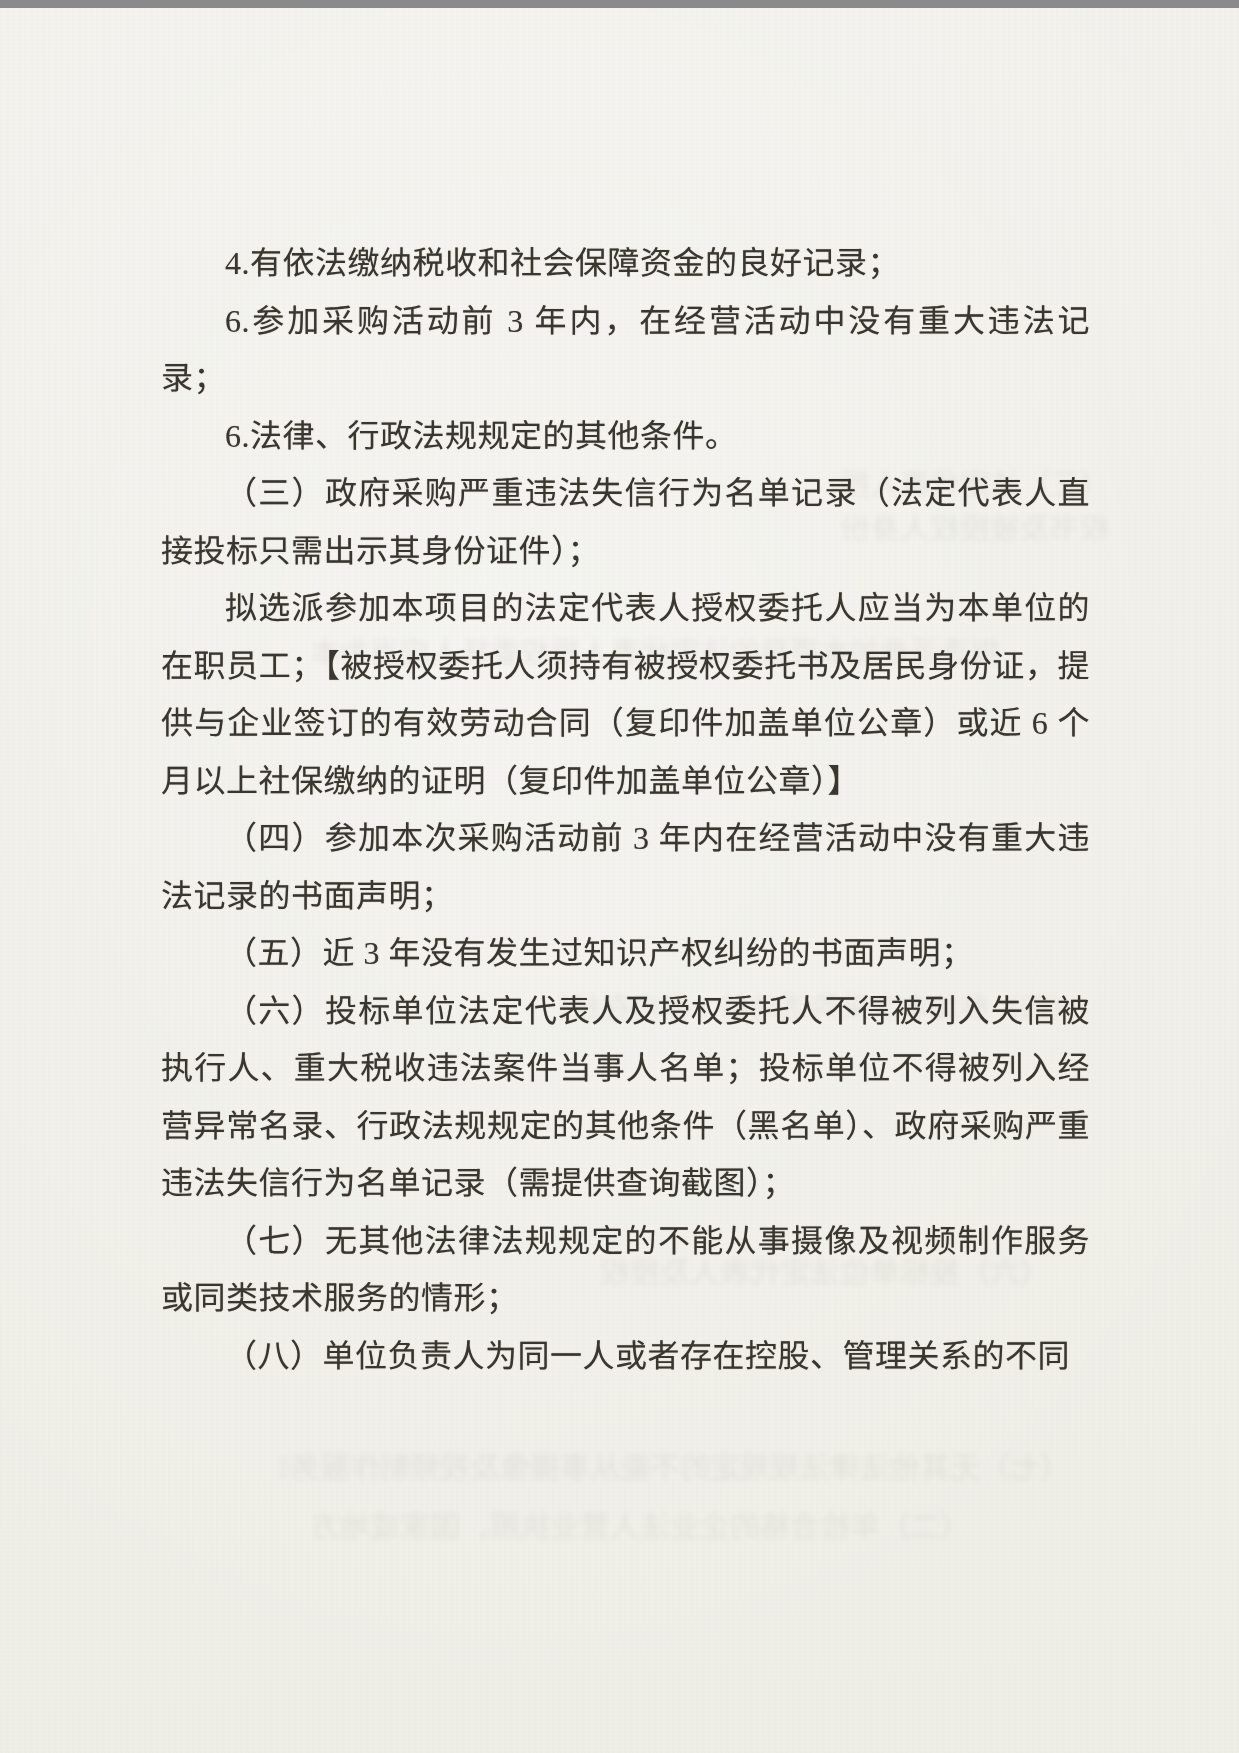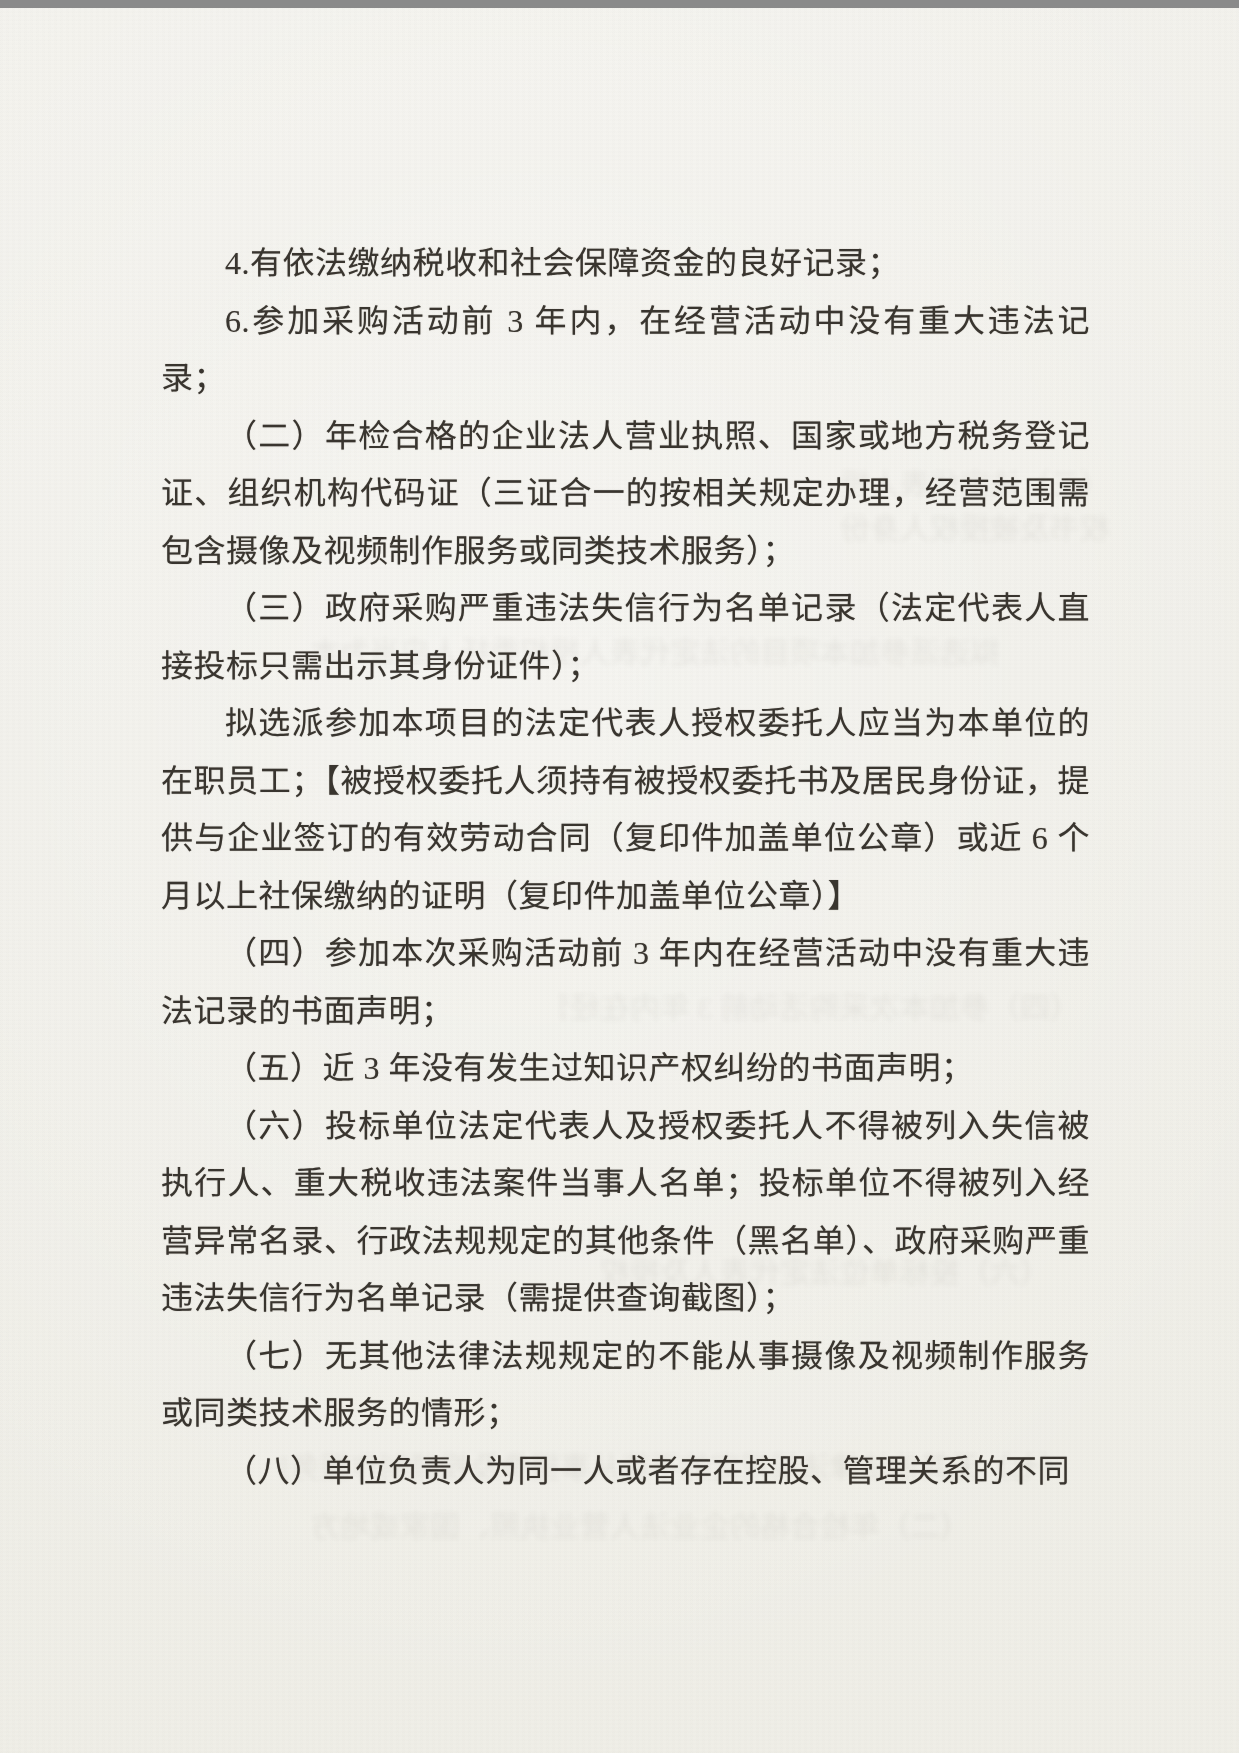--- a/index.html
+++ b/index.html
@@ -73,21 +73,21 @@
   <div class="ghost g1">（三）法定代表人授权书及被授权人身份证（法定代表人直接投标只需出示其身份证件）；</div>
   <div class="ghost g2">拟选派参加本项目的法定代表人授权委托人应当为本单位的在职员工；【被授权委托人须持有被授权委托书及居民身份证，提供与企业签订的有效劳动合同（复印件加盖单位公章）或近 6 个月以上社保缴纳的证明（复印件加盖单位公章）】</div>
   <div class="ghost g3">（四）参加本次采购活动前 3 年内在经营活动中没有重大违法记录的书面声明；</div>
   <div class="ghost g4">（六）投标单位法定代表人及授权委托人不得被列入失信被执行人、重大税收违法案件当事人名单；投标单位不得被列入经营异常名录、严重违法失信企业名单（黑名单）、政府采购严重违法失信行为名单记录（需提供查询截图）；</div>
   <div class="ghost g5">（七）无其他法律法规规定的不能从事摄像及视频制作服务或同类技术服务的情形；</div>
   <div class="ghost g6">（二）年检合格的企业法人营业执照、国家或地方税务登记证、组织机构代码证（三证合一的按相关规定办理，经营范围需包含摄像及视频制作服务或同类技术服务）；</div>
 
   <main class="content">
     <p class="para">4.有依法缴纳税收和社会保障资金的良好记录；</p>
     <p class="para">6.参加采购活动前 3 年内，在经营活动中没有重大违法记录；</p>
-    <p class="para">（二）年检合格的企业法人营业执照、国家或地方税务登记证、组织机构代码证（三证合一的按相关规定办理，经营范围需包含摄像及视频制作服务或同类技术服务）；</p>
+    <p class="para">6.法律、行政法规规定的其他条件。</p>
     <p class="para">（三）政府采购严重违法失信行为名单记录（法定代表人直接投标只需出示其身份证件）；</p>
     <p class="para">拟选派参加本项目的法定代表人授权委托人应当为本单位的在职员工；【被授权委托人须持有被授权委托书及居民身份证，提供与企业签订的有效劳动合同（复印件加盖单位公章）或近 6 个月以上社保缴纳的证明（复印件加盖单位公章）】</p>
     <p class="para">（四）参加本次采购活动前 3 年内在经营活动中没有重大违法记录的书面声明；</p>
     <p class="para">（五）近 3 年没有发生过知识产权纠纷的书面声明；</p>
     <p class="para">（六）投标单位法定代表人及授权委托人不得被列入失信被执行人、重大税收违法案件当事人名单；投标单位不得被列入经营异常名录、行政法规规定的其他条件（黑名单）、政府采购严重违法失信行为名单记录（需提供查询截图）；</p>
     <p class="para">（七）无其他法律法规规定的不能从事摄像及视频制作服务或同类技术服务的情形；</p>
     <p class="para">（八）单位负责人为同一人或者存在控股、管理关系的不同</p>
   </main>
 </div>
 

